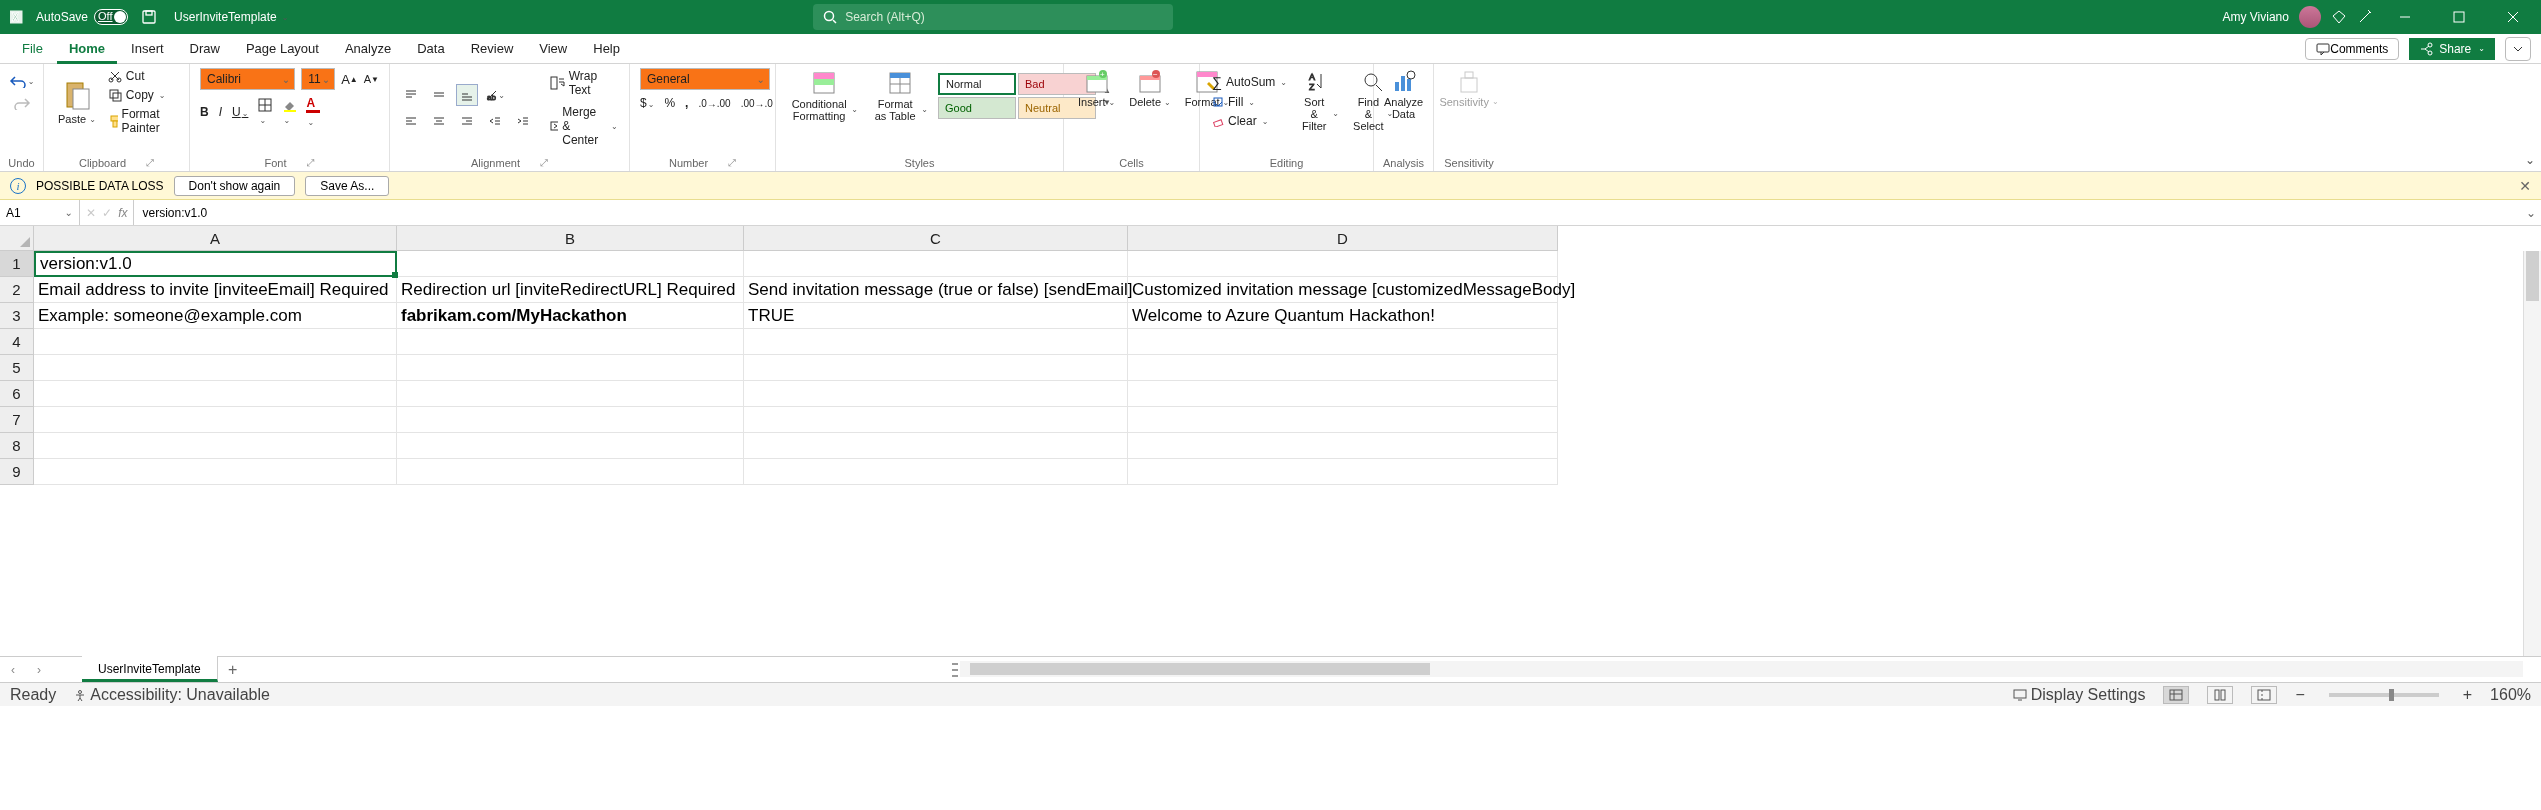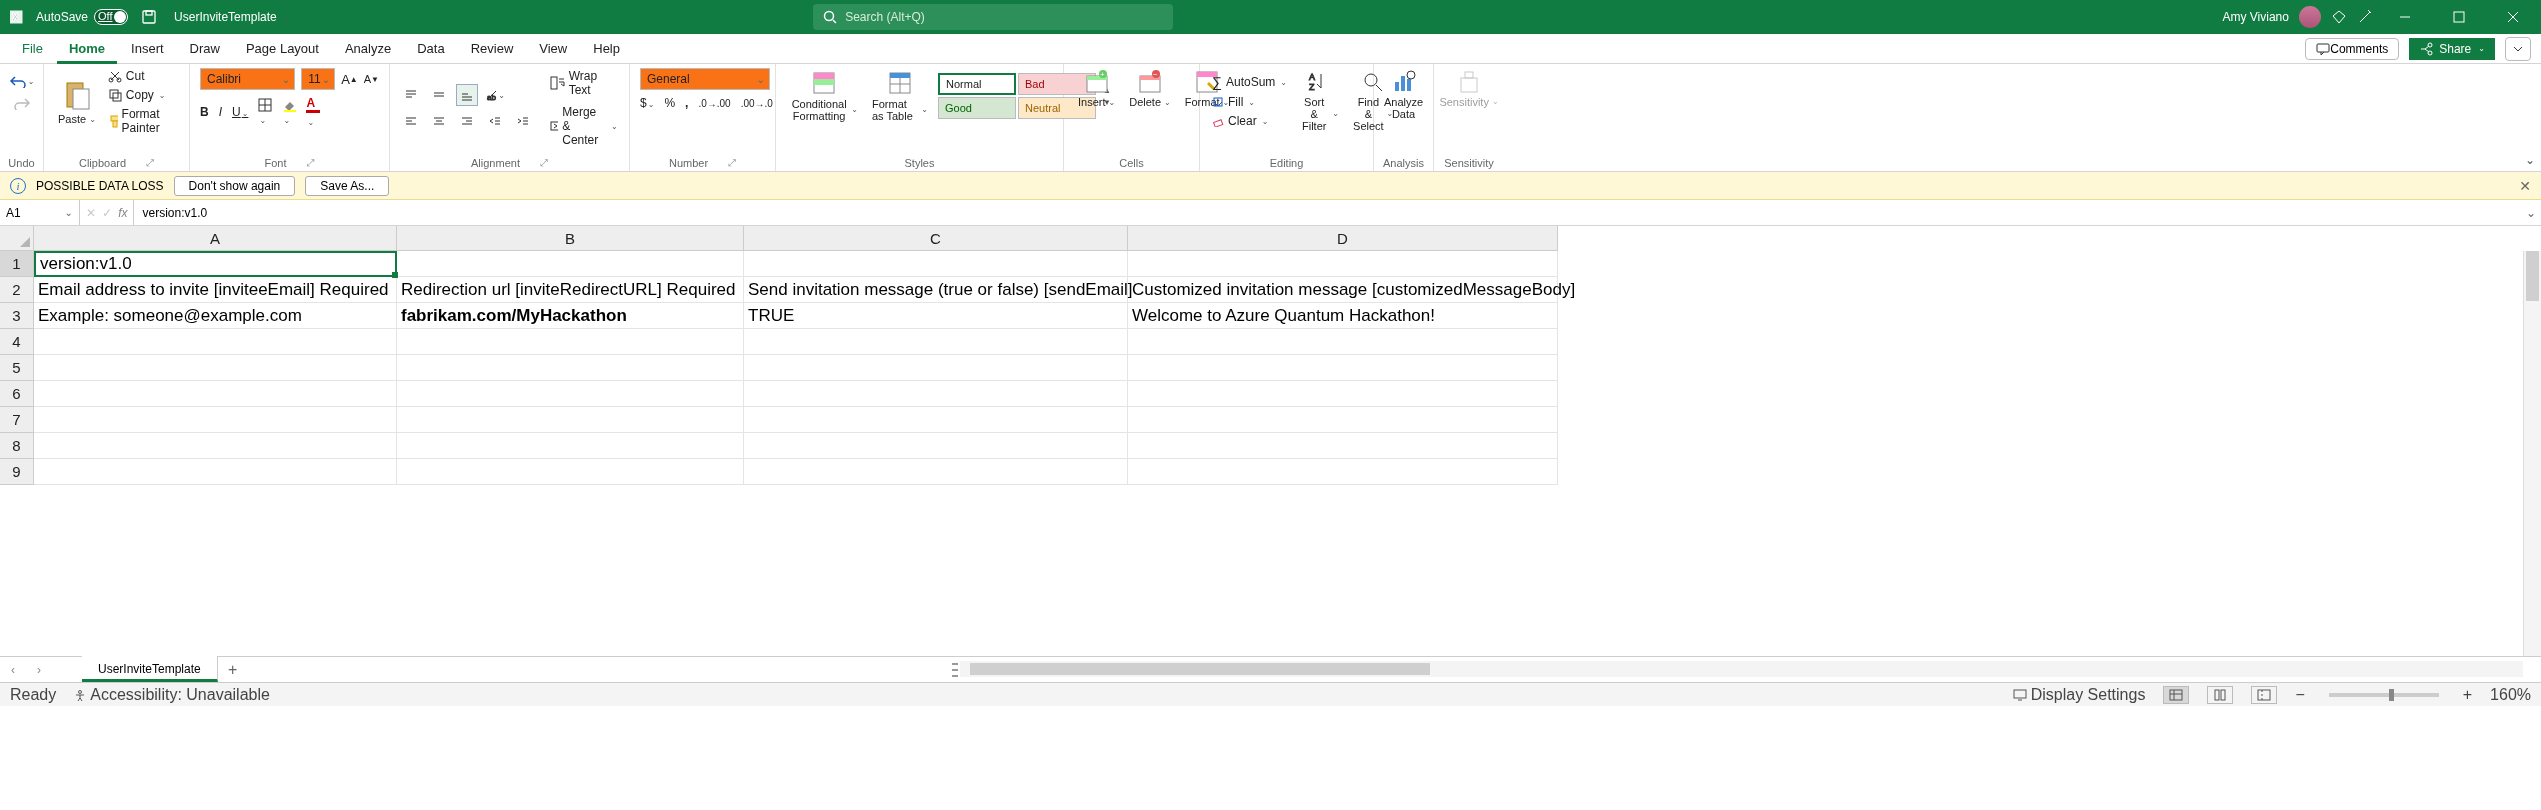--- a/index.html
+++ b/index.html
@@ -430,21 +430,21 @@
             <span class="droparrow">⌄</span>
           </span>
       </div>
       <div class="bigbtn">
         <svg width="26" height="26">
             <rect x="3" y="3" width="20" height="20" fill="#fff" stroke="#888"></rect>
             <rect x="3" y="3" width="20" height="5" fill="#4a90d9"></rect>
             <line x1="3" y1="14" x2="23" y2="14" stroke="#888"></line>
             <line x1="13" y1="8" x2="13" y2="23" stroke="#888"></line>
           </svg>
-        <span class="cap" style="width:56px;text-align:left;line-height:1.1">
+        <span class="cap" style="width:56px;text-align:center;line-height:1.1">
             <span>Format as Table</span>
             <span class="droparrow">⌄</span>
           </span>
       </div>
       <div class="col" style="gap:2px">
         <div class="row" style="gap:2px">
           <span class="stylecell style-normal">Normal</span>
           <span class="stylecell style-bad">Bad</span>
         </div>
         <div class="row" style="gap:2px">

